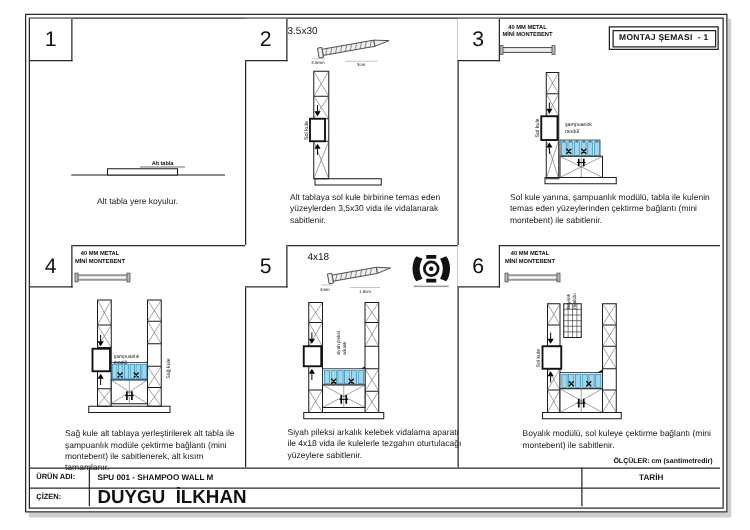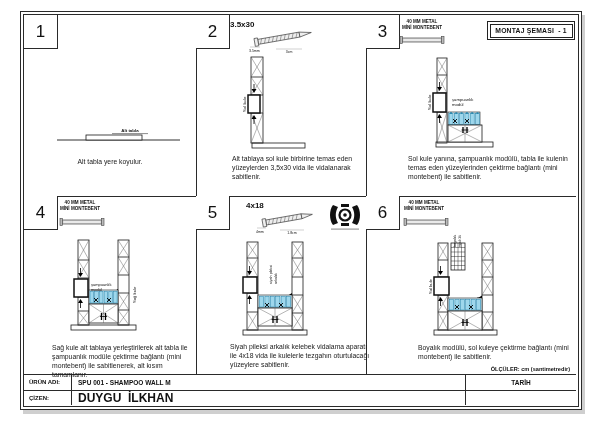--- a/index.html
+++ b/index.html
@@ -9,28 +9,28 @@
          background:#fff;box-shadow:3px 4px 0 #cfcfcf;}
   .sheet-inner{position:absolute;left:2px;top:2px;right:2px;bottom:2px;border:1px solid #2a2a2a;}
   .abs{position:absolute;}
   .gline{position:absolute;background:#2a2a2a;}
   .numbox{position:absolute;width:33px;height:33px;background:#fff;border-right:1px solid #2a2a2a;
           border-bottom:1px solid #2a2a2a;display:flex;align-items:center;justify-content:center;
           font-size:17px;color:#111;}
   .cap{position:absolute;font-size:6.8px;line-height:1.32;color:#1a1a1a;}
   .cap.center{text-align:center;}
   .hwlabel{position:absolute;font-size:4.6px;font-weight:bold;line-height:1.2;text-align:center;color:#111;}
-  .screwname{position:absolute;font-size:8px;font-weight:bold;color:#111;}
+  .screwname{position:absolute;font-size:8px;font-weight:normal;color:#111;}
   .montajbox{position:absolute;left:487px;top:21px;width:86px;height:17px;border:1px solid #222;background:#fff;}
   .montajbox .in{position:absolute;left:1.5px;top:1.5px;right:1.5px;bottom:1.5px;border:1px solid #222;
                  display:flex;align-items:center;justify-content:center;font-size:6.8px;font-weight:bold;
                  white-space:pre;letter-spacing:.2px;}
   .tb-label{position:absolute;font-size:6px;font-weight:bold;display:flex;align-items:center;padding-left:5px;box-sizing:border-box;}
   .tb-value{position:absolute;font-size:6.5px;font-weight:bold;display:flex;align-items:center;padding-left:6px;box-sizing:border-box;white-space:pre;}
-  .tb-cizen{font-size:12px;}
+  .tb-cizen{font-size:15px;}
   .tb-tarih{position:absolute;font-size:6.5px;font-weight:bold;display:flex;align-items:center;justify-content:center;}
   .olculer{position:absolute;font-size:5.6px;font-weight:bold;text-align:right;color:#111;}
   svg{position:absolute;overflow:visible;}
   svg text{font-family:"Liberation Sans",sans-serif;fill:#111;}
 </style>
 </head>
 <body>
 
 <div id="canvas">
   <div class="sheet">

